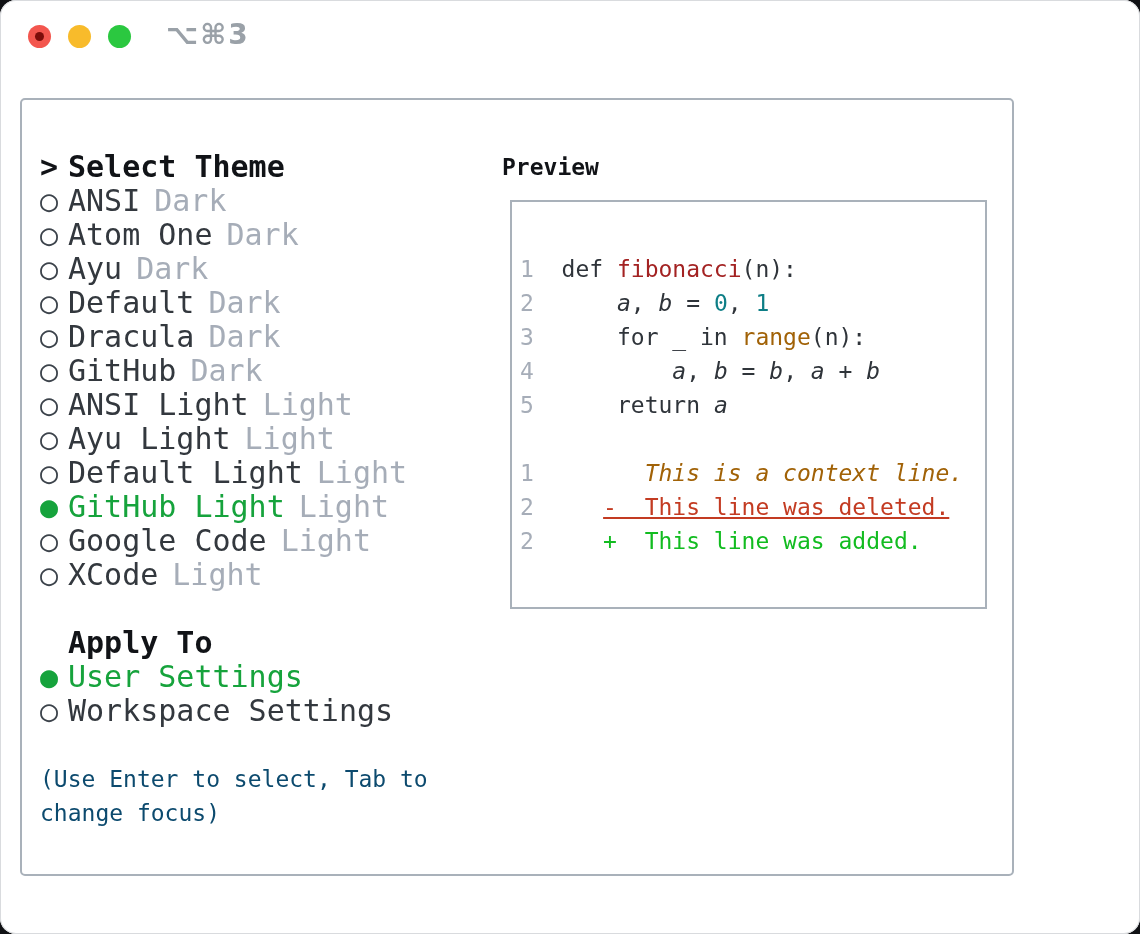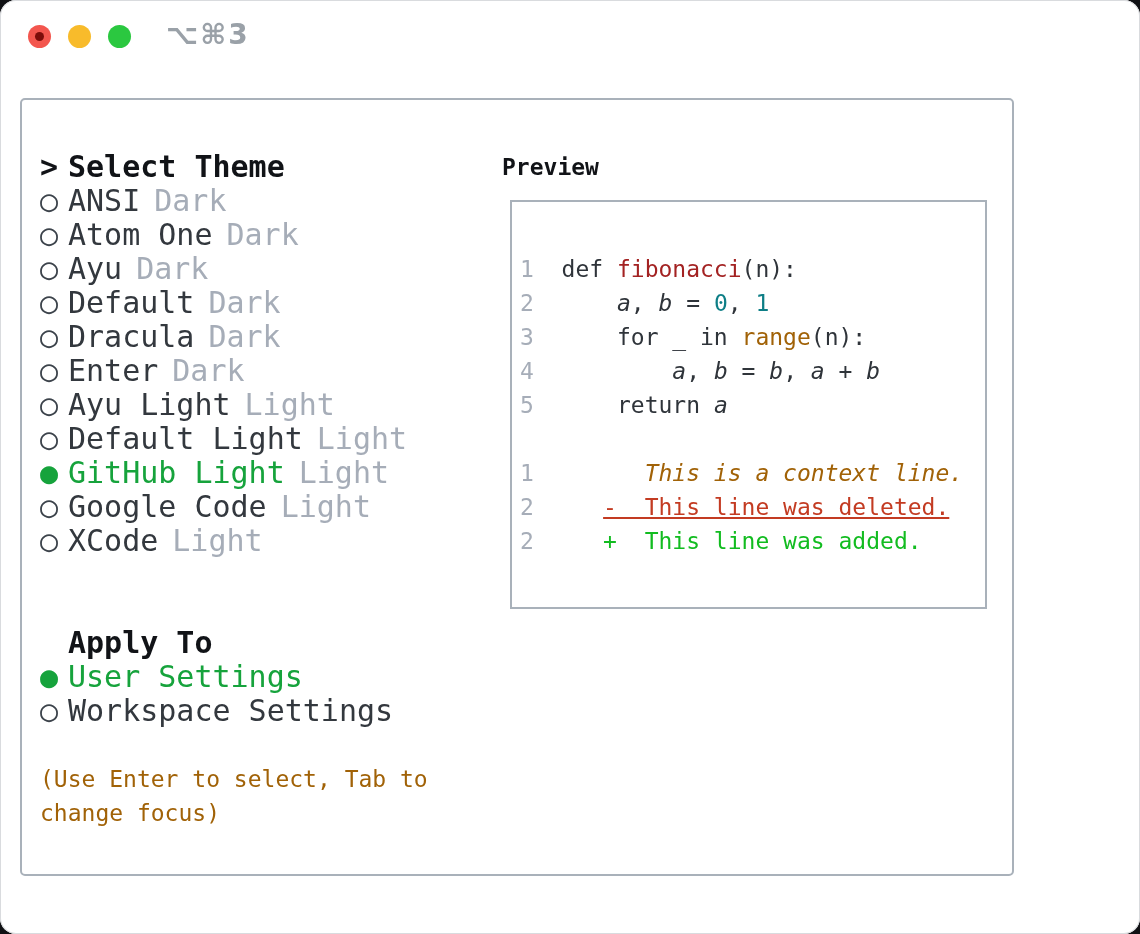--- a/index.html
+++ b/index.html
@@ -28,21 +28,21 @@
   .marker { display:inline-block; width:28px; color:#3c434b; }
   .hdr { font-weight:bold; color:#111317; }
   .pointer { color:#111317; font-weight:bold; }
   .nm { color:#33383e; }
   .sfx { color:#a6adb8; margin-left:14px; }
   .row.sel .marker, .row.sel .nm { color:#16a33c; }
 
   #theme-list { position:absolute; left:18px; top:50px; }
   #apply-list { position:absolute; left:18px; top:526px; }
   #footer { position:absolute; left:18px; top:662px; font-size:23px; line-height:34px;
-            color:#a16207; white-space:pre; }
+            color:#0c4a6e; white-space:pre; }
 
   
   .preview-header { position:absolute; left:480px; top:50px; height:34px; line-height:34px;
                     font-size:23px; font-weight:bold; color:#111317; }
   .preview-box { position:absolute; left:488px; top:100px; width:477px; height:409px;
                  border:2px solid #a9b1ba; background:#ffffff; }
   #code { padding:50px 12px 0 8px; }
   .line { height:34px; line-height:34px; font-size:23px; white-space:pre; }
 
   .tok-ln      { color:#a6adb8; }
@@ -72,21 +72,22 @@
   <div class="panel">
 
     <div id="theme-list">
       <div class="row"><span class="marker pointer">&gt;</span><span class="hdr">Select Theme</span></div>
 
     <div class="row"><span class="marker">○</span><span class="nm">ANSI</span><span class="sfx">Dark</span></div>
         <div class="row"><span class="marker">○</span><span class="nm">Atom One</span><span class="sfx">Dark</span></div>
         <div class="row"><span class="marker">○</span><span class="nm">Ayu</span><span class="sfx">Dark</span></div>
         <div class="row"><span class="marker">○</span><span class="nm">Default</span><span class="sfx">Dark</span></div>
         <div class="row"><span class="marker">○</span><span class="nm">Dracula</span><span class="sfx">Dark</span></div>
-        <div class="row"><span class="marker">○</span><span class="nm">Enter</span><span class="sfx">Dark</span></div>
+        <div class="row"><span class="marker">○</span><span class="nm">GitHub</span><span class="sfx">Dark</span></div>
+        <div class="row"><span class="marker">○</span><span class="nm">ANSI Light</span><span class="sfx">Light</span></div>
         <div class="row"><span class="marker">○</span><span class="nm">Ayu Light</span><span class="sfx">Light</span></div>
         <div class="row"><span class="marker">○</span><span class="nm">Default Light</span><span class="sfx">Light</span></div>
         <div class="row sel"><span class="marker">●</span><span class="nm">GitHub Light</span><span class="sfx">Light</span></div>
         <div class="row"><span class="marker">○</span><span class="nm">Google Code</span><span class="sfx">Light</span></div>
         <div class="row"><span class="marker">○</span><span class="nm">XCode</span><span class="sfx">Light</span></div>
       </div>
 
     <div id="apply-list">
       <div class="row"><span class="marker"></span><span class="hdr">Apply To</span></div>
 

